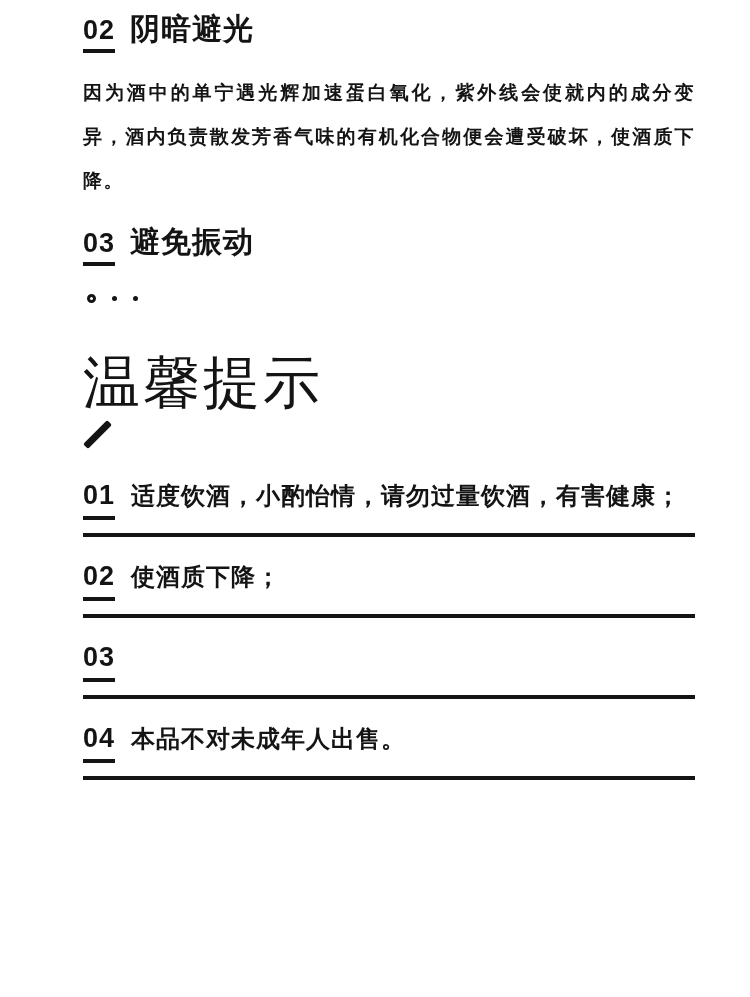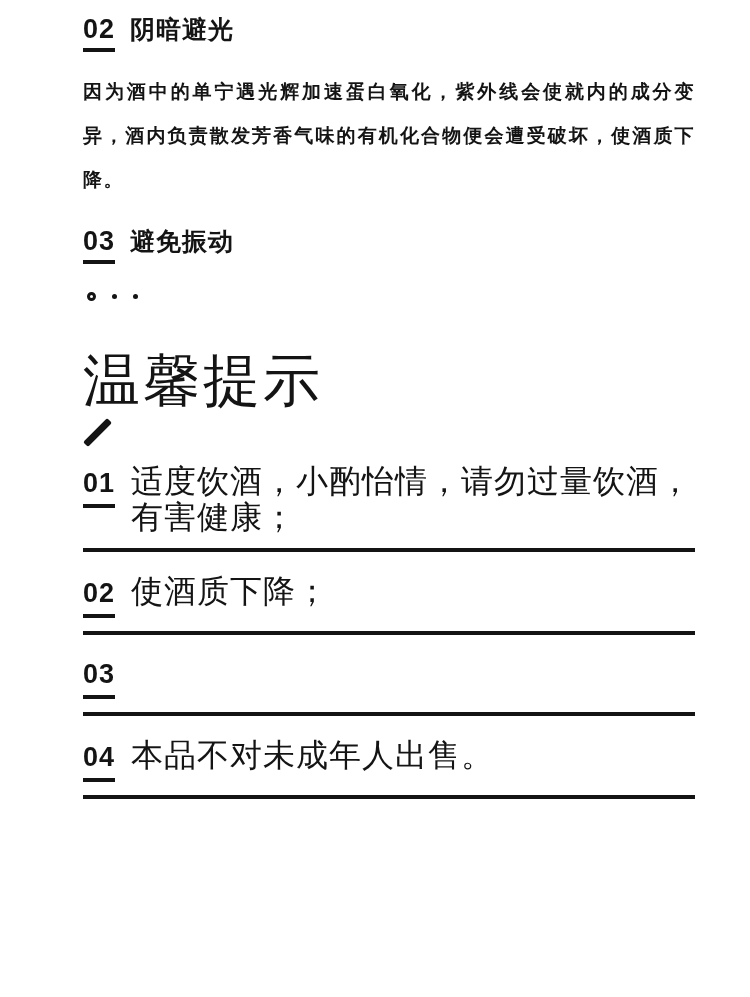--- a/index.html
+++ b/index.html
@@ -25,21 +25,21 @@
   }
   .section-num {
     font-size: 27px;
     font-weight: 900;
     letter-spacing: 1px;
     line-height: 30px;
     border-bottom: 4px solid #141414;
     padding-bottom: 4px;
   }
   .section-title {
-    font-size: 25px;
+    font-size: 30px;
     font-weight: 900;
     letter-spacing: 1px;
     line-height: 30px;
   }
   .body-text {
     margin-top: 18px;
     font-size: 19px;
     font-weight: 700;
     line-height: 44px;
     letter-spacing: 1.5px;
@@ -82,42 +82,42 @@
     margin-left: 5px;
     width: 34px;
     height: 7px;
     background: #141414;
     border-radius: 2px;
     transform: rotate(-45deg);
     transform-origin: left bottom;
   }
   .tips-list {
     list-style: none;
-    margin-top: 16px;
+    margin-top: 28px;
   }
   .tip-item {
     display: flex;
     align-items: baseline;
     gap: 16px;
     padding-bottom: 13px;
     border-bottom: 4px solid #141414;
     margin-bottom: 21px;
   }
   .tip-num {
     font-size: 27px;
     font-weight: 900;
     letter-spacing: 1px;
     line-height: 36px;
     border-bottom: 4px solid #141414;
     padding-bottom: 3px;
     flex: 0 0 auto;
   }
   .tip-text {
-    font-size: 32px;
-    font-weight: 400;
+    font-size: 24px;
+    font-weight: 700;
     letter-spacing: 1px;
     line-height: 36px;
   }
 </style>
 </head>
 <body>
 
 <div class="page">
 
   <section class="section">

